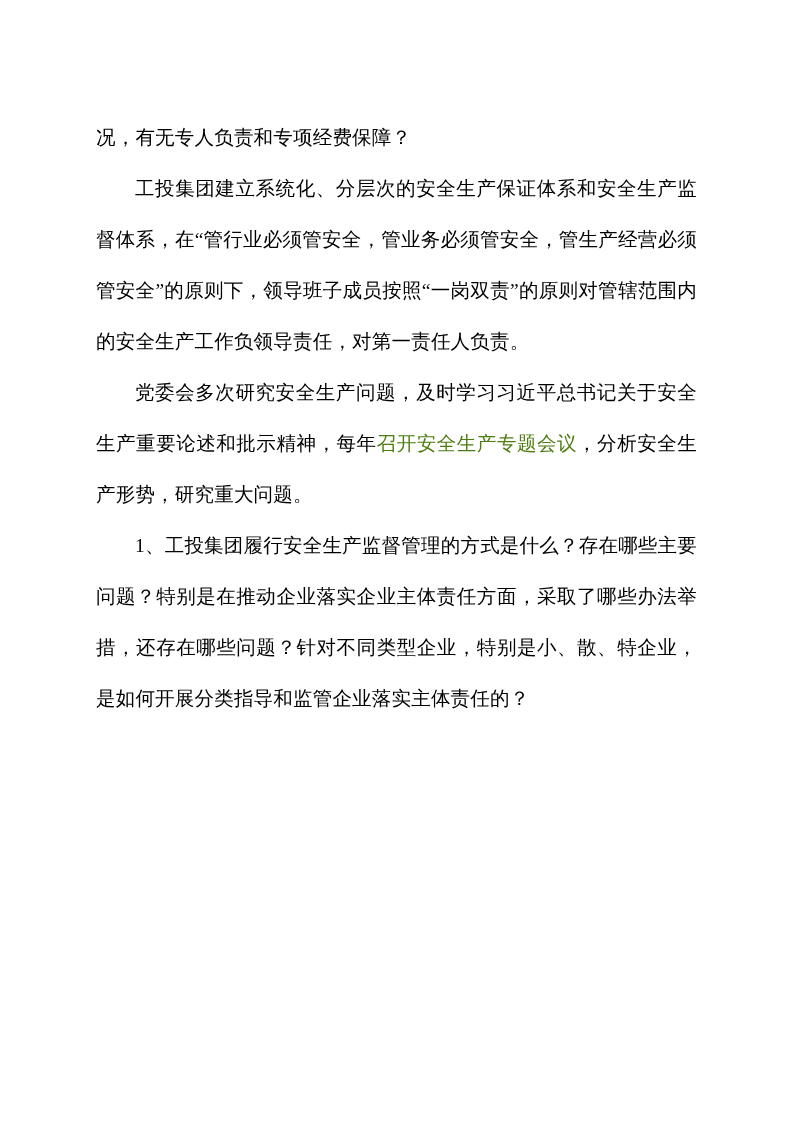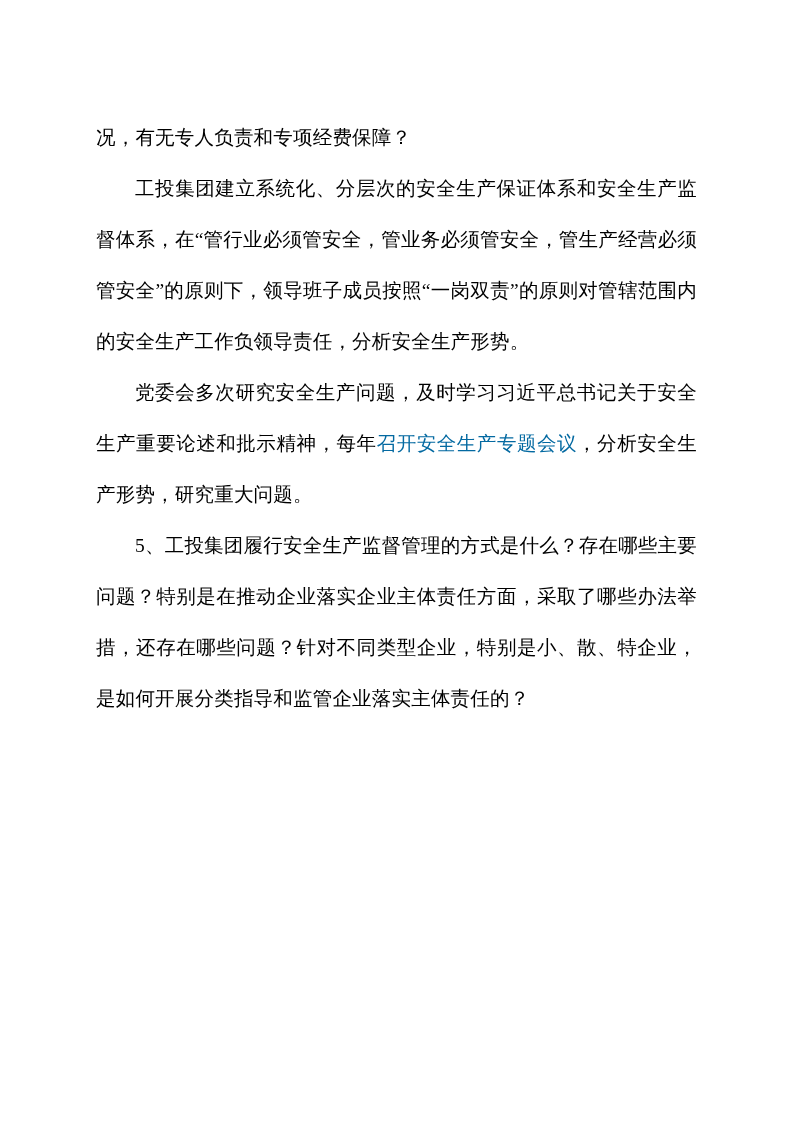--- a/index.html
+++ b/index.html
@@ -31,41 +31,41 @@
   }
   p.para {
     margin: 0;
     padding: 0;
     text-indent: 0;
   }
   p.indent {
     text-indent: 39px;
   }
   .hl-red {
-    color: #0369a1;
+    color: #4d7c0f;
   }
 </style>
 </head>
 <body>
 
 <div class="page">
   <div class="doc-body">
 
     <p class="para">
       <span>况，有无专人负责和专项经费保障？</span>
     </p>
 
 
     <p class="para indent">
-      <span>工投集团建立系统化、分层次的安全生产保证体系和安全生产监督体系，在“管行业必须管安全，管业务必须管安全，管生产经营必须管安全”的原则下，领导班子成员按照“一岗双责”的原则对管辖范围内的安全生产工作负领导责任，分析安全生产形势。</span>
+      <span>工投集团建立系统化、分层次的安全生产保证体系和安全生产监督体系，在“管行业必须管安全，管业务必须管安全，管生产经营必须管安全”的原则下，领导班子成员按照“一岗双责”的原则对管辖范围内的安全生产工作负领导责任，对第一责任人负责。</span>
     </p>
 
     <p class="para indent">
       <span>党委会多次研究安全生产问题，及时学习习近平总书记关于安全生产重要论述和批示精神，每年</span><span class="hl-red">召开安全生产专题会议</span><span>，分析安全生产形势，研究重大问题。</span>
     </p>
 
 
     <p class="para indent">
-      <span>5、工投集团履行安全生产监督管理的方式是什么？存在哪些主要问题？特别是在推动企业落实企业主体责任方面，采取了哪些办法举措，还存在哪些问题？针对不同类型企业，特别是小、散、特企业，是如何开展分类指导和监管企业落实主体责任的？</span>
+      <span>1、工投集团履行安全生产监督管理的方式是什么？存在哪些主要问题？特别是在推动企业落实企业主体责任方面，采取了哪些办法举措，还存在哪些问题？针对不同类型企业，特别是小、散、特企业，是如何开展分类指导和监管企业落实主体责任的？</span>
     </p>
 
   </div>
 </div>
 
 </body></html>

